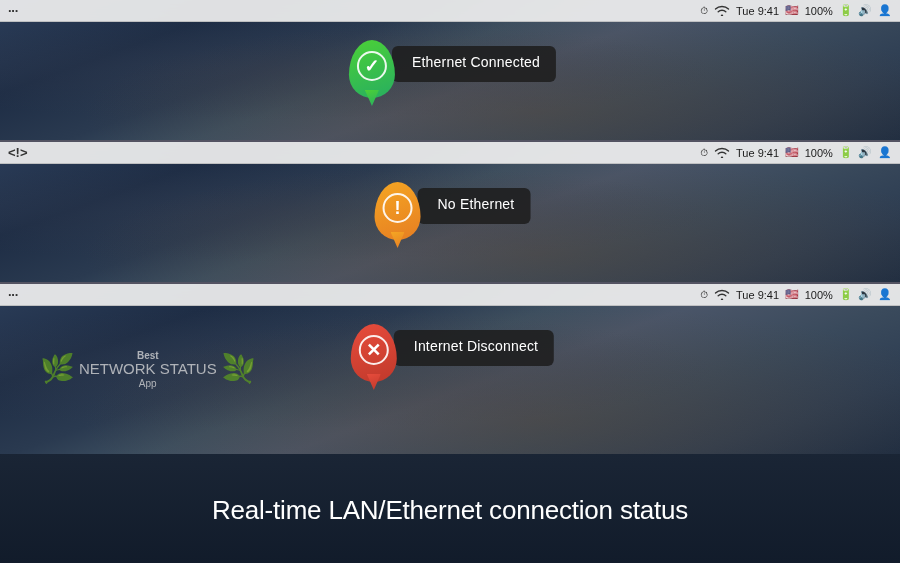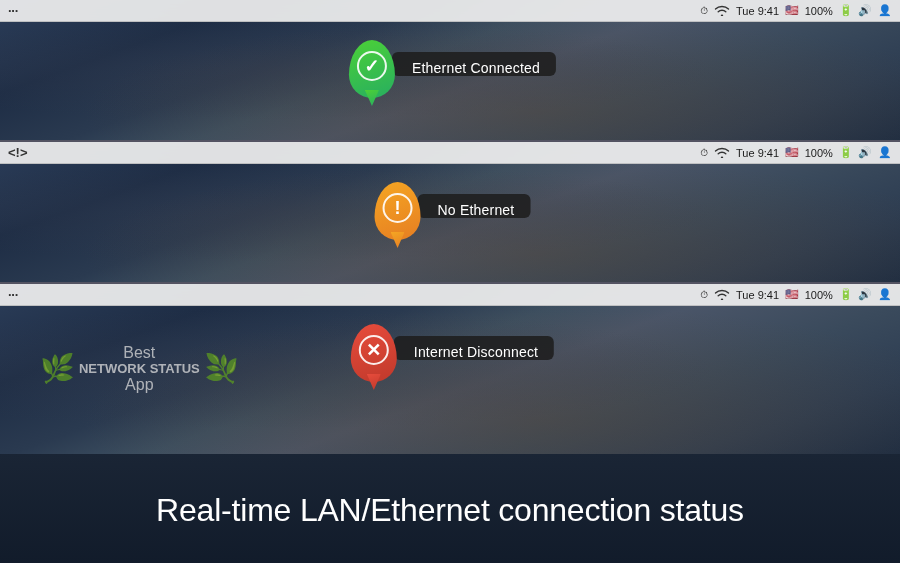--- a/index.html
+++ b/index.html
@@ -140,21 +140,21 @@
       margin-top: -6px;
     }
 
     .check-icon { color: white; font-size: 18px; font-weight: bold; line-height: 1; }
     .exclaim-icon { color: white; font-size: 18px; font-weight: bold; line-height: 1; }
     .cross-icon { color: white; font-size: 18px; font-weight: bold; line-height: 1; }
 
     .status-label {
       background: rgba(30, 30, 30, 0.88);
       color: white;
-      padding: 8px 16px 0 20px;
+      padding: 8px 16px 12px 20px;
       border-radius: 6px;
       font-size: 14px;
       font-weight: 500;
       white-space: nowrap;
       letter-spacing: 0.2px;
     }
 
     
     .award-badge {
       position: absolute;
@@ -174,40 +174,40 @@
 
     .laurel {
       font-size: 28px;
       line-height: 1;
     }
 
     .award-text {
       text-align: center;
     }
 
-    .award-text .best { font-size: 16px; font-weight: 400; }
-    .award-text .title { font-size: 13px; font-weight: 700; line-height: 1.1; }
-    .award-text .app { font-size: 16px; font-weight: 400; }
+    .award-text .best { font-size: 10px; font-weight: 700; }
+    .award-text .title { font-size: 15px; font-weight: 400; line-height: 1.1; }
+    .award-text .app { font-size: 10px; font-weight: 400; }
 
     
     .bottom-section {
       position: relative;
       width: 900px;
       height: 113px;
       background: linear-gradient(to bottom, #1a2535 0%, #111b2a 100%);
       display: flex;
       flex-direction: column;
       align-items: center;
       justify-content: center;
       padding: 12px 20px;
     }
 
     .bottom-section .main-text {
       color: white;
-      font-size: 32px;
+      font-size: 26px;
       font-weight: 400;
       text-align: center;
       line-height: 1.35;
       letter-spacing: -0.2px;
     }
 
     
     .panel-divider {
       width: 100%;
       height: 2px;

